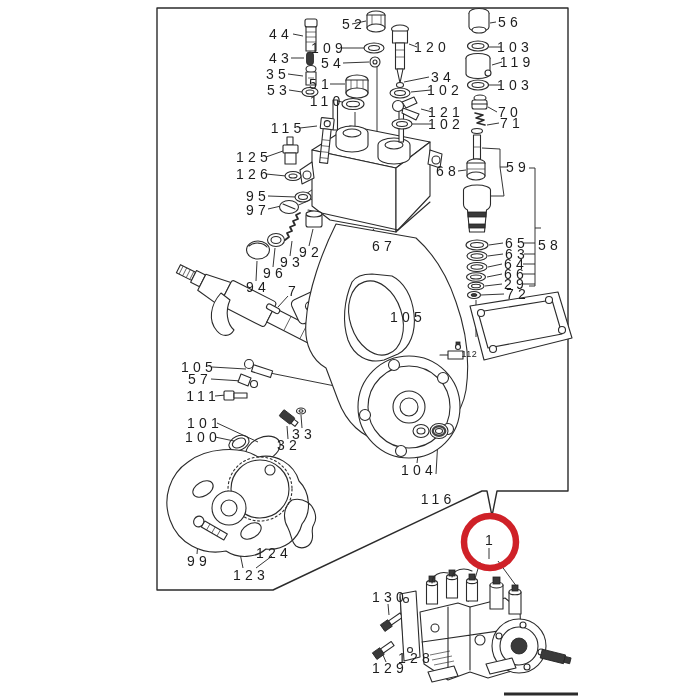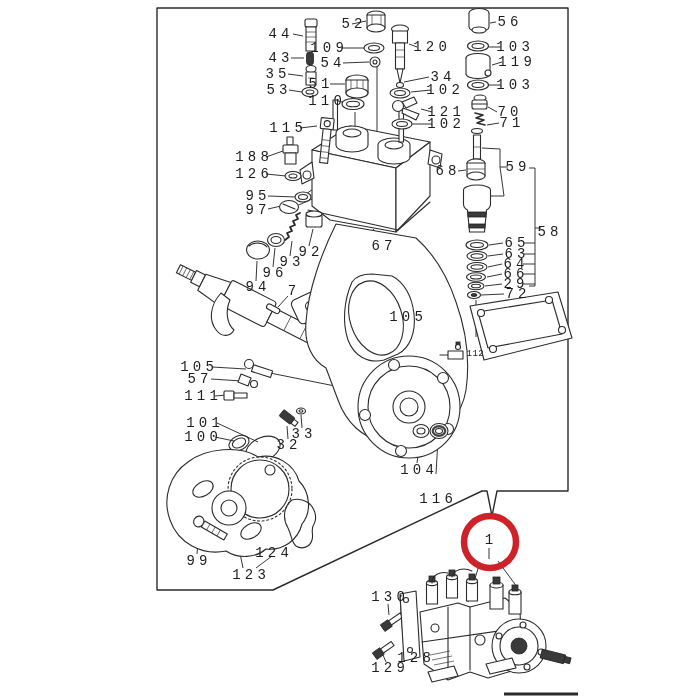--- a/index.html
+++ b/index.html
@@ -1,17 +1,17 @@
 <!DOCTYPE html>
 <html><head>
 <meta charset="utf-8">
 <style>
   html,body{margin:0;padding:0;background:#fff;}
   #stage{position:relative;width:700px;height:700px;background:#fff;overflow:hidden;
-         font-family:Liberation Mono, monospace;}
+         font-family:Liberation Sans, sans-serif;}
   #art{position:absolute;left:0;top:0;}
   #labels{position:absolute;left:0;top:0;width:700px;height:700px;pointer-events:none;}
   .lbl{position:absolute;transform:translate(-50%,-50%);font-size:14px;line-height:1;
        color:#1d1d1d;letter-spacing:.30em;white-space:nowrap;text-indent:.30em;}
   .lbl.sm{font-size:9px;letter-spacing:.05em;}
   .ln{fill:none;stroke:#2b2b2b;stroke-width:1.1;stroke-linecap:round;stroke-linejoin:round;}
   .fw{fill:#fff;stroke:#2b2b2b;stroke-width:1.1;stroke-linejoin:round;}
   .fd{fill:#3a3a3a;stroke:#222;stroke-width:.8;}
   .th{fill:none;stroke:#2b2b2b;stroke-width:.65;}
   #leads line,#leads polyline{stroke:#2b2b2b;stroke-width:.95;fill:none;}
@@ -457,21 +457,21 @@
       <div class="lbl" style="left: 279px; top: 34px;">44</div>
       <div class="lbl" style="left: 279px; top: 58px;">43</div>
       <div class="lbl" style="left: 276px; top: 74px;">35</div>
       <div class="lbl" style="left: 277px; top: 90px;">53</div>
       <div class="lbl" style="left: 352px; top: 24px; text-align: right;">52</div>
       <div class="lbl" style="left: 327px; top: 48px;">109</div>
       <div class="lbl" style="left: 331px; top: 63px;">54</div>
       <div class="lbl" style="left: 319px; top: 84px; text-align: center;">51</div>
       <div class="lbl" style="left: 325px; top: 101px;">110</div>
       <div class="lbl" style="left: 286px; top: 128px;">115</div>
-      <div class="lbl" style="left: 252px; top: 157px;">188</div>
+      <div class="lbl" style="left: 252px; top: 157px;">125</div>
       <div class="lbl" style="left: 252px; top: 174px;">126</div>
       <div class="lbl" style="left: 256px; top: 196px;">95</div>
       <div class="lbl" style="left: 256px; top: 210px;">97</div>
       <div class="lbl" style="left: 309px; top: 252px;">92</div>
       <div class="lbl" style="left: 290px; top: 262px;">93</div>
       <div class="lbl" style="left: 273px; top: 273px;">96</div>
       <div class="lbl" style="left: 256px; top: 287px;">94</div>
       <div class="lbl" style="left: 292px; top: 291px;">7</div>
       <div class="lbl" style="left: 430px; top: 47px;">120</div>
       <div class="lbl" style="left: 441px; top: 77px;">34</div>
@@ -479,37 +479,37 @@
       <div class="lbl" style="left: 444px; top: 112px;">121</div>
       <div class="lbl" style="left: 444px; top: 124px;">102</div>
       <div class="lbl" style="left: 508px; top: 22px;">56</div>
       <div class="lbl" style="left: 513px; top: 47px;">103</div>
       <div class="lbl" style="left: 515px; top: 62px;">119</div>
       <div class="lbl" style="left: 513px; top: 85px;">103</div>
       <div class="lbl" style="left: 508px; top: 112px;">70</div>
       <div class="lbl" style="left: 510px; top: 123px;">71</div>
       <div class="lbl" style="left: 446px; top: 171px;">68</div>
       <div class="lbl" style="left: 516px; top: 167px;">59</div>
-      <div class="lbl" style="left: 548px; top: 232px;">58</div>
+      <div class="lbl" style="left: 548px; top: 245px;">58</div>
       <div class="lbl" style="left: 515px; top: 243px;">65</div>
       <div class="lbl" style="left: 515px; top: 254px;">63</div>
       <div class="lbl" style="left: 514px; top: 264px;">64</div>
       <div class="lbl" style="left: 514px; top: 274px;">66</div>
       <div class="lbl" style="left: 514px; top: 284px;">29</div>
       <div class="lbl" style="left: 516px; top: 294px;">72</div>
       <div class="lbl" style="left: 382px; top: 246px;">67</div>
       <div class="lbl" style="left: 197px; top: 367px;">105</div>
       <div class="lbl" style="left: 198px; top: 379px;">57</div>
       <div class="lbl" style="left: 201px; top: 396px;">111</div>
       <div class="lbl" style="left: 406px; top: 317px;">105</div>
       <div class="lbl" style="left: 203px; top: 423px;">101</div>
       <div class="lbl" style="left: 201px; top: 437px;">100</div>
       <div class="lbl" style="left: 302px; top: 434px;">33</div>
       <div class="lbl" style="left: 287px; top: 445px;">32</div>
-      <div class="lbl sm" style="left: 468px; top: 354px; margin-left: 6px;">112</div>
+      <div class="lbl sm" style="left: 468px; top: 354px;">112</div>
       <div class="lbl" style="left: 417px; top: 470px;">104</div>
       <div class="lbl" style="left: 436px; top: 499px;">116</div>
       <div class="lbl" style="left: 197px; top: 561px;">99</div>
       <div class="lbl" style="left: 272px; top: 553px;">124</div>
       <div class="lbl" style="left: 249px; top: 575px;">123</div>
       <div class="lbl" style="left: 489px; top: 540px;">1</div>
       <div class="lbl" style="left: 388px; top: 597px;">130</div>
       <div class="lbl" style="left: 414px; top: 658px;">128</div>
       <div class="lbl" style="left: 388px; top: 668px;">129</div>
     </div>

